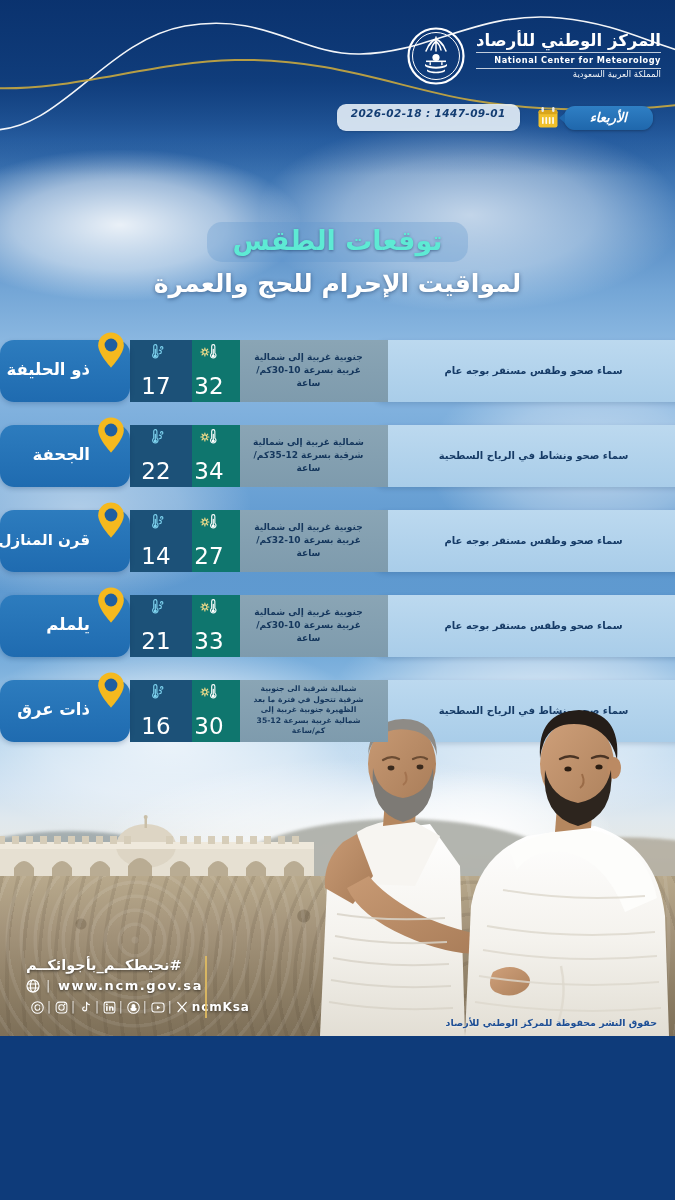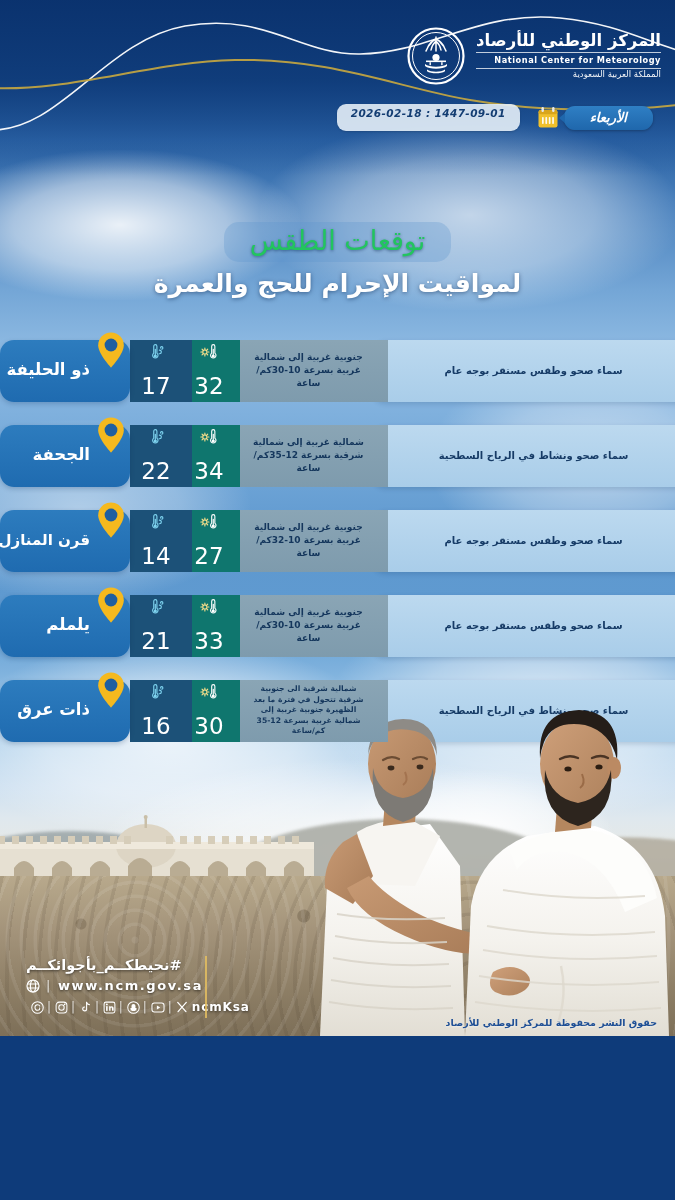--- a/index.html
+++ b/index.html
@@ -109,21 +109,21 @@
     color:#133d72; font-size:10.5px; font-weight:bold;
     padding:3px 14px 12px; border-radius:9px;
     letter-spacing:.4px; direction:ltr;
     box-shadow:0 1px 2px rgba(0,0,0,.15);
   }
 
   
   .title-area { position:absolute; left:0; top:222px; width:675px; text-align:center; }
   .title-main {
     display:inline-block;
-    color:#22c55e; font-size:27px; font-weight:normal;
+    color:#5eead4; font-size:27px; font-weight:bold;
     background:rgba(93,150,205,.30);
     padding:3px 26px 6px; border-radius:15px;
     text-shadow:0 1px 3px rgba(0,30,70,.45);
   }
   .title-sub {
     margin-top:7px;
     color:#ffffff; font-size:25px; font-weight:bold;
     text-shadow:0 1px 4px rgba(0,30,70,.5);
   }
 

